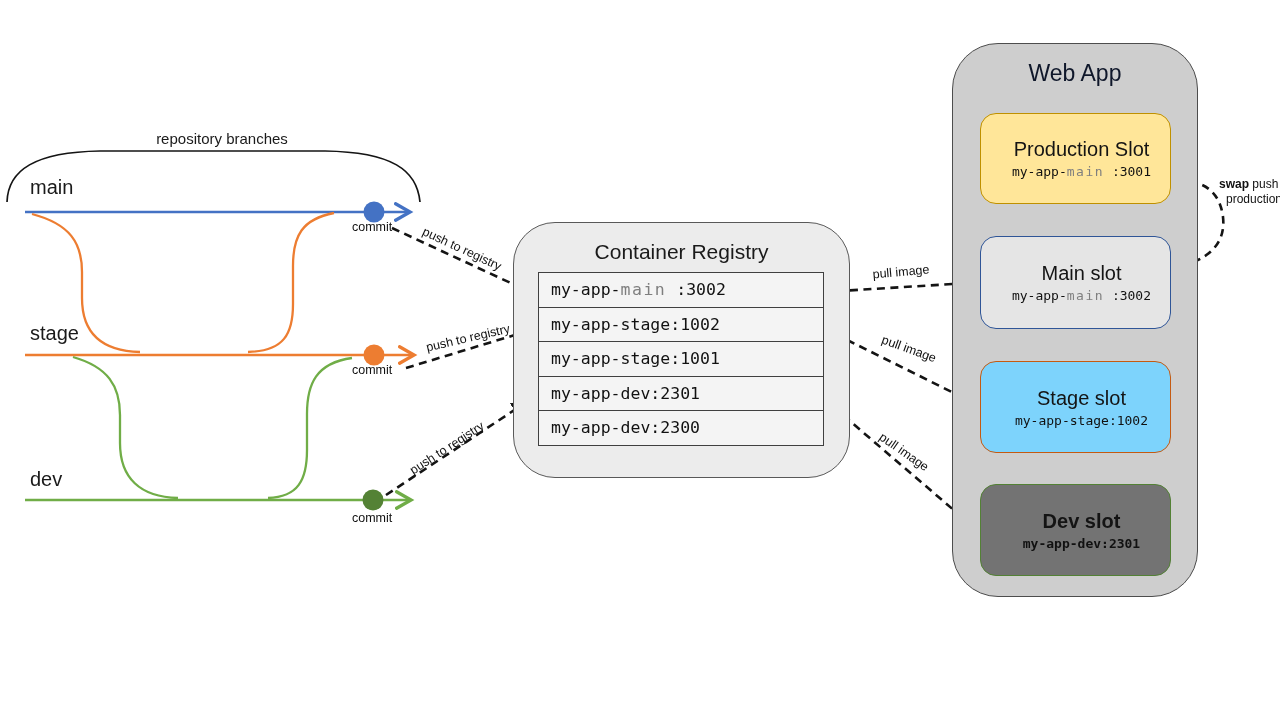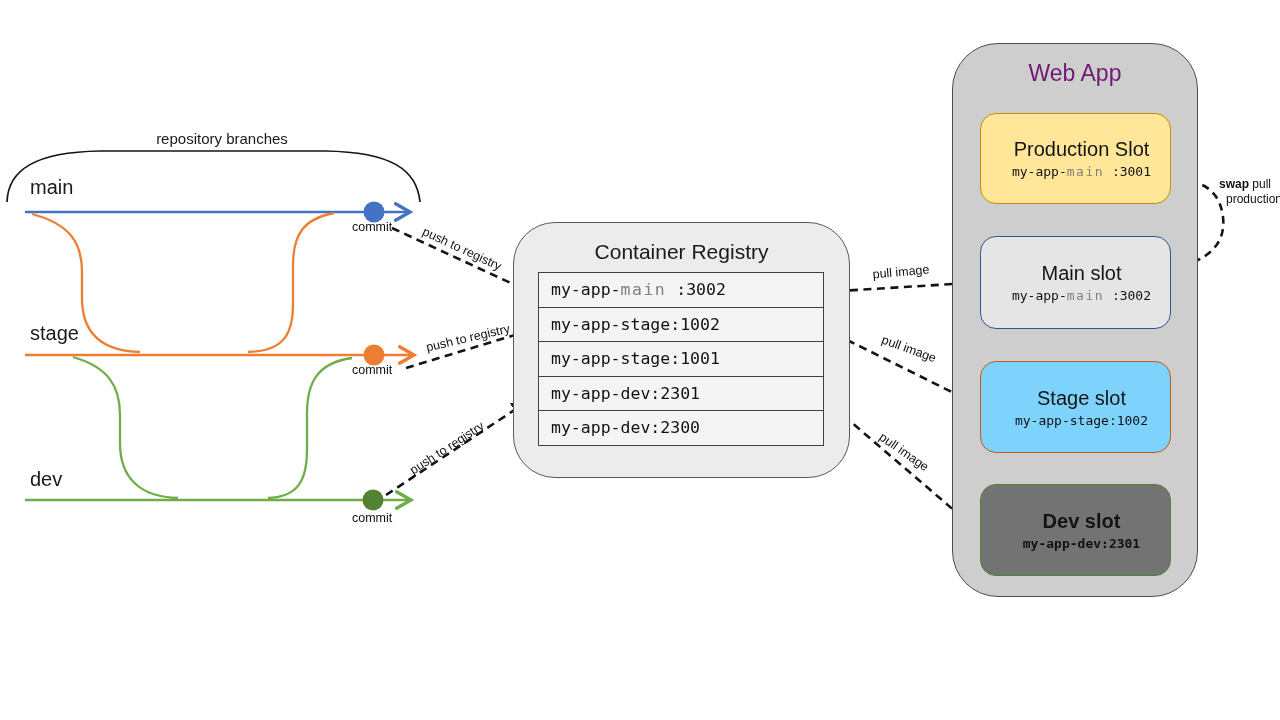--- a/index.html
+++ b/index.html
@@ -40,21 +40,21 @@
     margin-top:-1.5px;line-height:33px;padding-left:12px;white-space:nowrap;
     font-family:"DejaVu Sans Mono","Liberation Mono",monospace;font-size:16.5px;color:#111;
   }
   .reg-row:first-child{margin-top:0;}
   .hl-gray{color:#7f7f7f;letter-spacing:1.5px;}
   
   #webapp{
     left:952px;top:43px;width:246px;height:554px;border-radius:46px;
     background:#CECECE;border:1.6px solid #4d4d4d;box-sizing:border-box;
   }
-  #webapp-title{position:absolute;left:0;top:16px;width:100%;text-align:center;font-size:23px;color:#701a75;}
+  #webapp-title{position:absolute;left:0;top:16px;width:100%;text-align:center;font-size:23px;color:#0f172a;}
   .slot{
     position:absolute;left:27px;width:191px;border-radius:16px;box-sizing:border-box;
     display:flex;flex-direction:column;align-items:center;justify-content:center;gap:3px;padding-left:12px;
   }
   .slot-title{font-size:20px;color:#141414;}
   .slot-code{font-family:"DejaVu Sans Mono","Liberation Mono",monospace;font-size:13px;color:#111;white-space:nowrap;}
   #slot-prod {top:69px; height:91px;background:#FFE699;border:1.4px solid #BF9000;}
   #slot-main {top:192px;height:93px;background:#e5e5e5;border:1.4px solid #2F5597;}
   #slot-stage{top:317px;height:92px;background:#7dd3fc;border:1.4px solid #C55A11;}
   #slot-dev  {top:440px;height:92px;background:#737373;border:1.4px solid #538135;font-weight:bold;}
@@ -159,17 +159,17 @@
       <div class="slot-code"><span>my-app-stage:1002</span></div>
     </div>
 
     <div class="slot" id="slot-dev">
       <div class="slot-title">Dev slot</div>
       <div class="slot-code"><span>my-app-dev:2301</span></div>
     </div>
   </div>
 
   <div class="abs" id="swap-label">
-    <div><b>swap</b><span> pull</span></div>
+    <div><b>swap</b><span> push</span></div>
     <div class="l2">production</div>
   </div>
 
 </div>
 
 </body></html>

